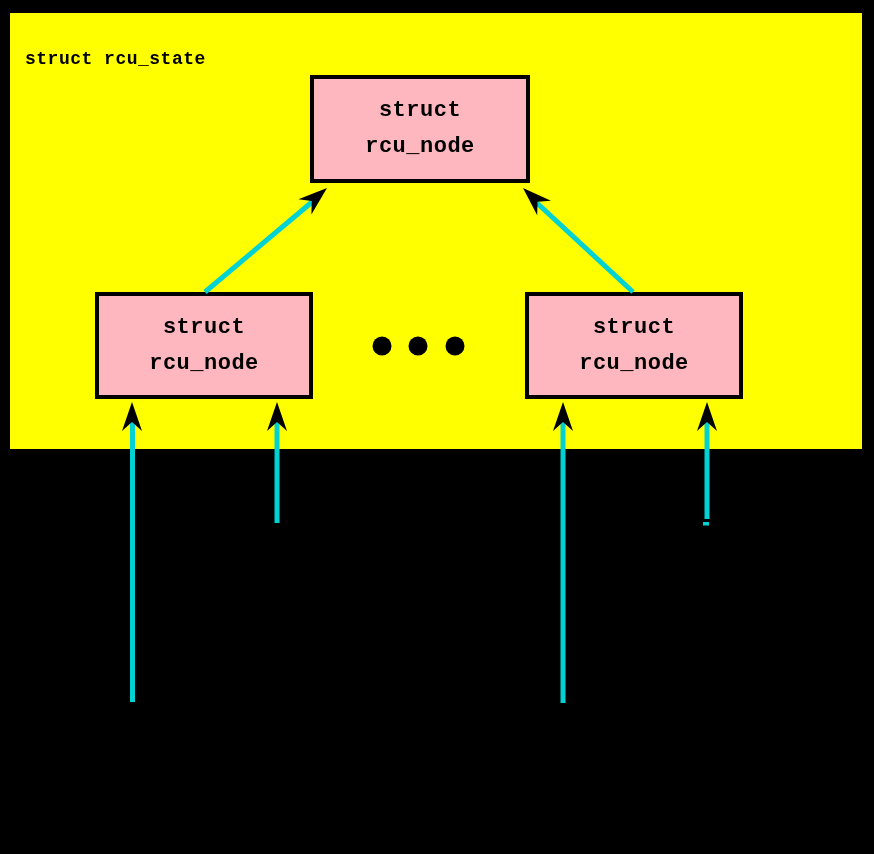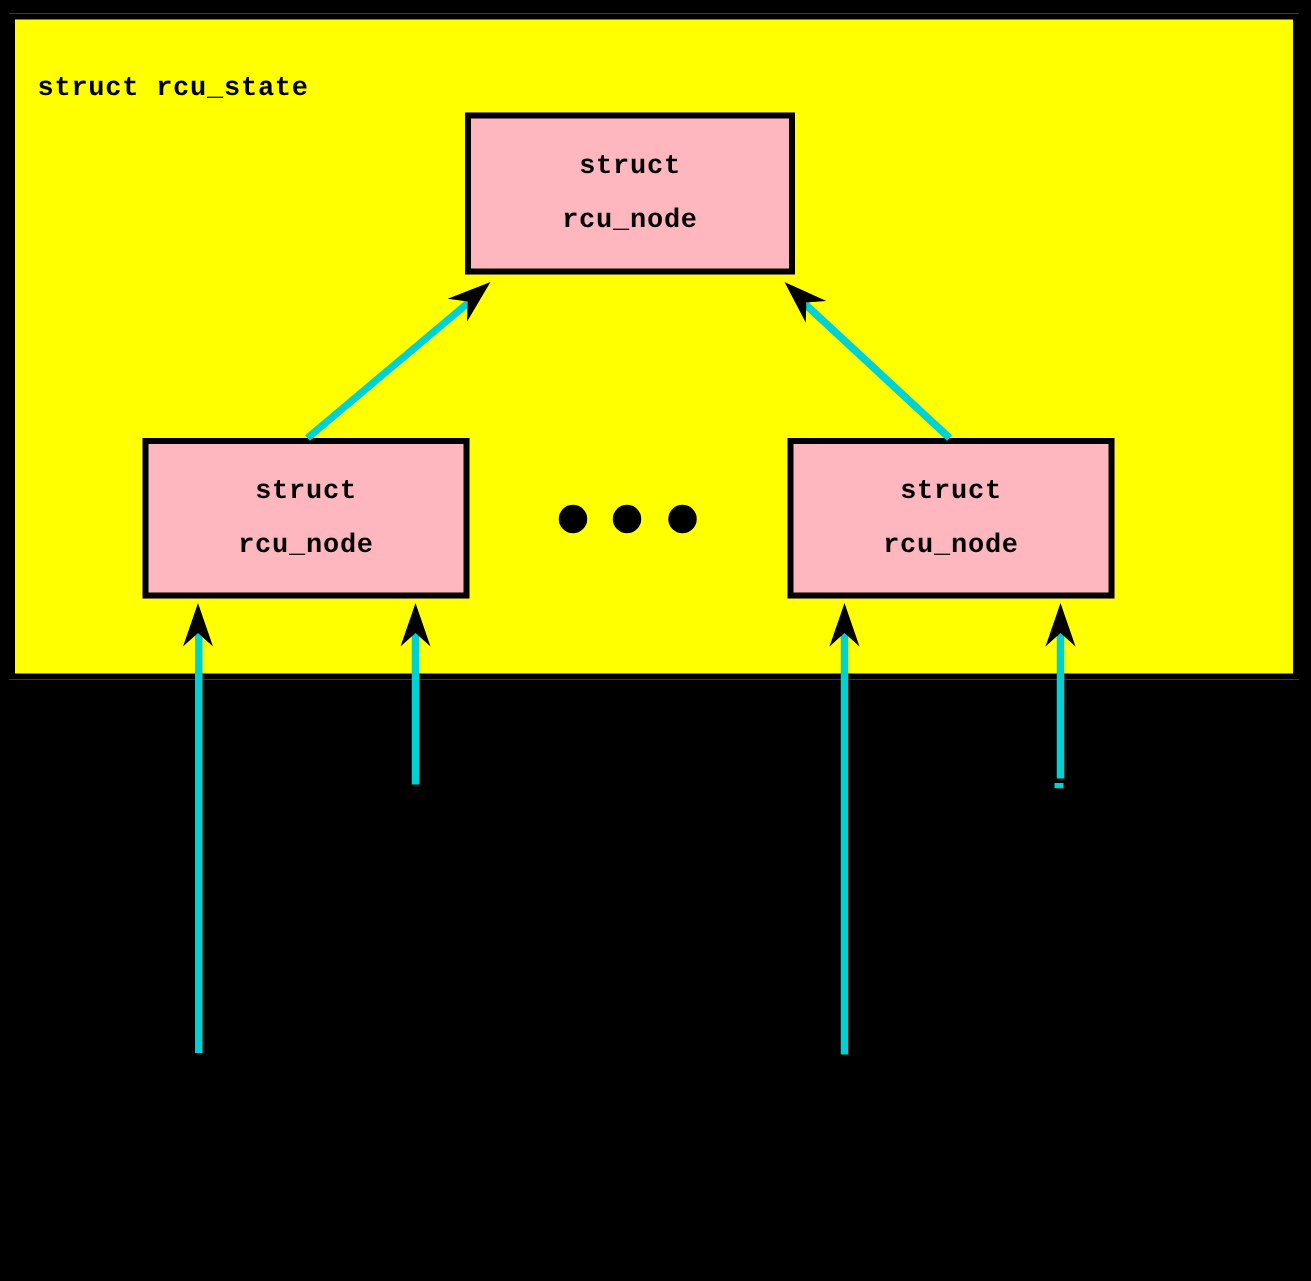--- a/index.html
+++ b/index.html
@@ -39,21 +39,21 @@
   }
   .node-box {
     position: absolute;
     background: var(--node-fill);
     border: 4px solid var(--node-border);
     display: flex;
     flex-direction: column;
     align-items: center;
     justify-content: center;
     gap: 14px;
-    font-size: 18px;
+    font-size: 22px;
     letter-spacing: 0.5px;
     text-align: center;
   }
   #node-root  { left: 310px; top: 75px;  width: 220px; height: 108px; }
   #node-left  { left: 95px;  top: 292px; width: 218px; height: 107px; }
   #node-right { left: 525px; top: 292px; width: 218px; height: 107px; }
   .node-line { line-height: 22px; }
   #arrow-layer {
     position: absolute;
     left: 0; top: 0;

